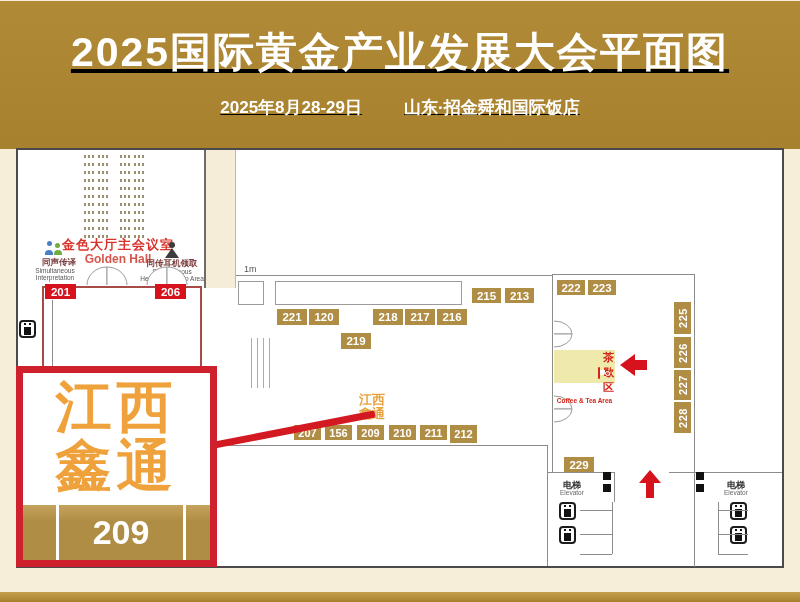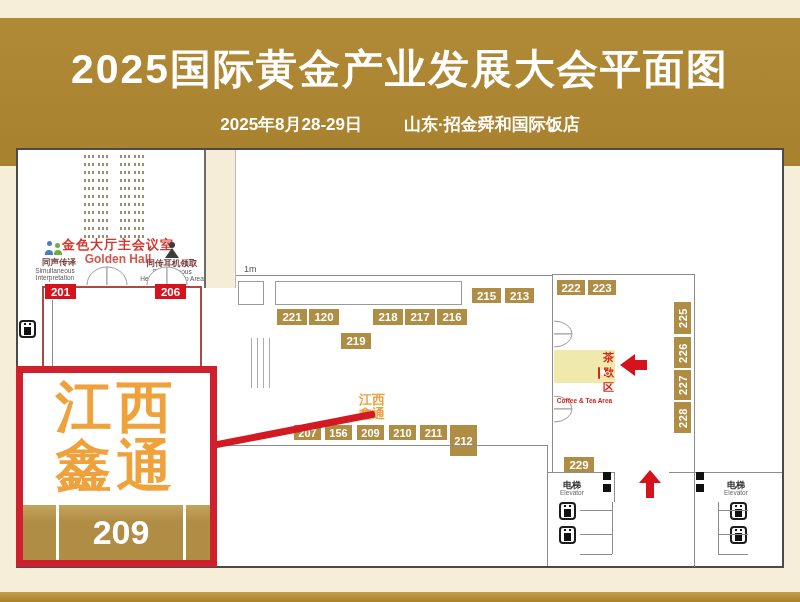--- a/index.html
+++ b/index.html
@@ -1,20 +1,20 @@
 <!DOCTYPE html>
 <html><head>
 <meta charset="utf-8">
 <style>
   html,body{margin:0;padding:0;}
   .page{position:relative;width:800px;height:602px;background:#f7eed9;overflow:hidden;
         font-family:"Liberation Sans","DejaVu Sans",sans-serif;}
   
-  .banner{position:absolute;left:0;top:18px;width:800px;height:148px;
-          background:linear-gradient(#b08a36,#a8812e);text-align:center;}
+  .banner{position:absolute;left:0;top:1px;width:800px;height:148px;
+          background:linear-gradient(#b08a36,#a8812e);text-align:center;text-decoration:underline;}
   .banner-title{margin-top:24px;font-size:41px;font-weight:bold;color:#ffffff;letter-spacing:2px;}
   .banner-sub{margin-top:16px;font-size:17px;font-weight:bold;color:#ffffff;}
   .banner-sub .gap{display:inline-block;width:42px;}
   
   .footer-bar{position:absolute;left:0;bottom:0;width:800px;height:10px;
               background:linear-gradient(#c79f4b,#a6802c);}
   
   .plan{position:absolute;left:16px;top:148px;width:764px;height:416px;
         background:#ffffff;border:2px solid #4a4a4a;}
   .plan *{position:absolute;box-sizing:border-box;}
@@ -315,21 +315,21 @@
       </div>
     <div class="badge" style="left:339px;top:275px;width:27px;height:15px;font-size:11px;">
         <span>209</span>
       </div>
     <div class="badge" style="left:371px;top:275px;width:27px;height:15px;font-size:11px;">
         <span>210</span>
       </div>
     <div class="badge" style="left:402px;top:275px;width:27px;height:15px;font-size:11px;">
         <span>211</span>
       </div>
-    <div class="badge" style="left:432px;top:275px;width:27px;height:31px;font-size:11px;">
+    <div class="badge" style="left:432px;top:275px;width:27px;height:18px;font-size:11px;">
         <span>212</span>
       </div>
 
     <div class="hl-label">
       <div style="position:static;">江西</div>
       <div style="position:static;">鑫通</div>
     </div>
 
     <div class="hline" style="left:36px;top:295px;width:493px;"></div>
     <div class="vline" style="left:529px;top:295px;height:121px;"></div>

